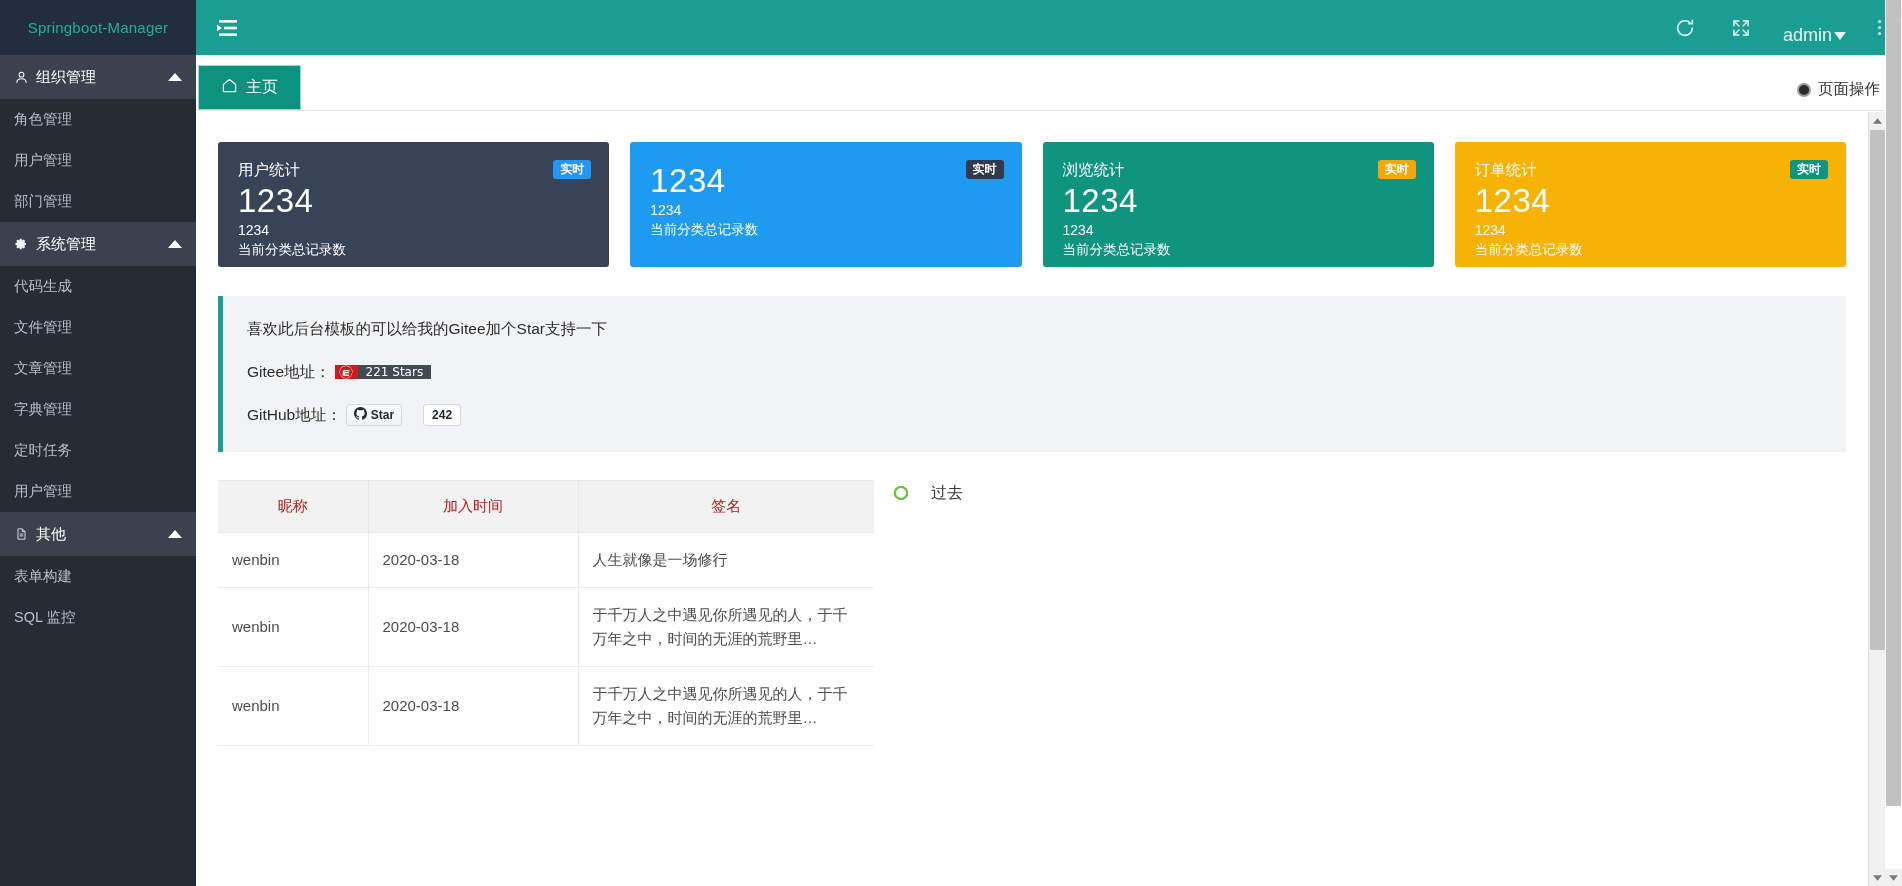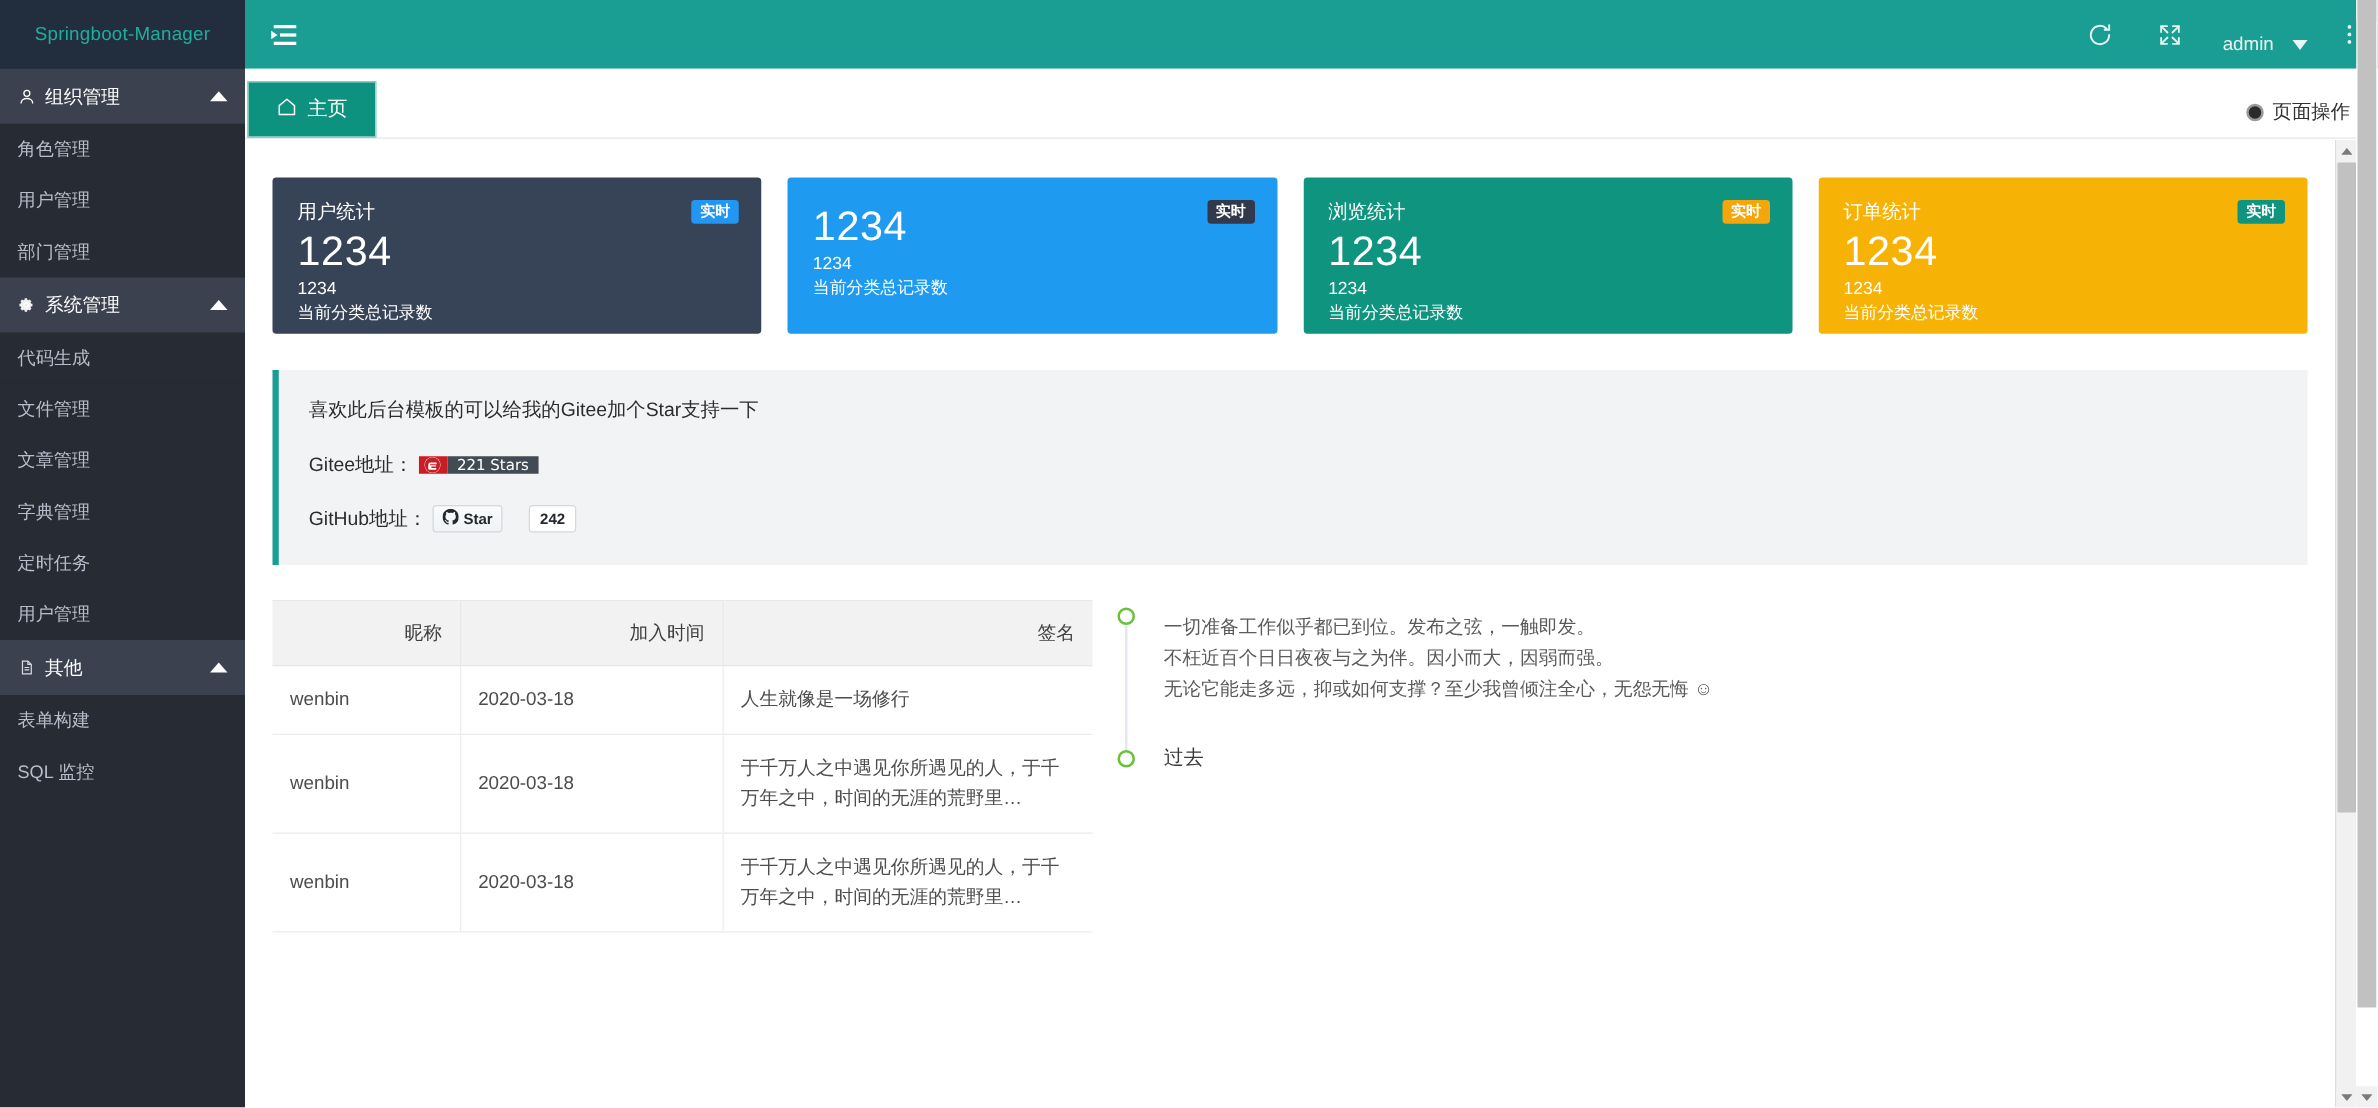--- a/index.html
+++ b/index.html
@@ -76,22 +76,22 @@
     margin-left: auto;
     display: flex; align-items: center;
     height: 55px;
   }
   .hdr-btn {
     width: 56px; height: 55px;
     display: flex; align-items: center; justify-content: center;
     cursor: pointer; color: #e6f4f2;
   }
   #admin-menu {
-    display: flex; align-items: center; gap: 15px;
-    color: #eaf6f4; font-size: 15px;
+    display: flex; align-items: center; gap: 2px;
+    color: #eaf6f4; font-size: 18px;
     padding: 16px 10px 0 14px; height: 55px; cursor: pointer;
   }
   .dn-caret {
     width: 0; height: 0;
     border-left: 6px solid transparent;
     border-right: 6px solid transparent;
     border-top: 8px solid #eaf6f4;
   }
   #more-dots { width: 46px; height: 55px; display:flex; align-items:center; justify-content:center; cursor:pointer; }
   .dot3 { display:flex; flex-direction:column; gap:3px; }
@@ -196,22 +196,22 @@
     border: 1px solid #d5d8dc; background: #fff;
     border-radius: 3px; padding: 0 8px; font-size: 12px; font-weight: bold; color: #24292e;
     position: relative;
   }
 
   
   #bottom { display: flex; margin: 28px 18px 0 10px; }
   #tablewrap { width: 656px; flex: none; }
   table { border-collapse: collapse; width: 100%; font-size: 15px; color: #4a4a4a; }
   thead th {
-    background: #f2f2f2; text-align: right; font-weight: normal;
-    color: #404040; padding: 16px 14px; border: 1px solid #e8e8e8; border-left: none; border-right: none;
+    background: #f2f2f2; text-align: center; font-weight: normal;
+    color: #b91c1c; padding: 16px 14px; border: 1px solid #e8e8e8; border-left: none; border-right: none;
   }
   thead th + th { border-left: 1px solid #e8e8e8; }
   tbody td {
     padding: 15px 14px; border-bottom: 1px solid #ececec; color: #4d4d4d; vertical-align: middle;
     line-height: 24px;
   }
   tbody td + td { border-left: 1px solid #ececec; }
   .col-nick { width: 150px; }
   .col-time { width: 210px; }
 
@@ -471,25 +471,20 @@
                   <td>于千万人之中遇见你所遇见的人，于千万年之中，时间的无涯的荒野里…</td>
                 </tr>
               </tbody>
           </table>
         </div>
 
         <div id="timeline">
             <div class="tl-item">
               <span class="tl-node"></span>
               <span class="tl-line"></span>
-              <div class="tl-body">
-                <div>一切准备工作似乎都已到位。发布之弦，一触即发。</div>
-                <div>不枉近百个日日夜夜与之为伴。因小而大，因弱而强。</div>
-                <div>无论它能走多远，抑或如何支撑？至少我曾倾注全心，无怨无悔 ☺</div>
-              </div>
             </div>
             <div class="tl-item last">
               <span class="tl-node"></span>
               <div class="tl-title">过去</div>
             </div>
           </div>
       </div>
 
     </div>
   </div>

